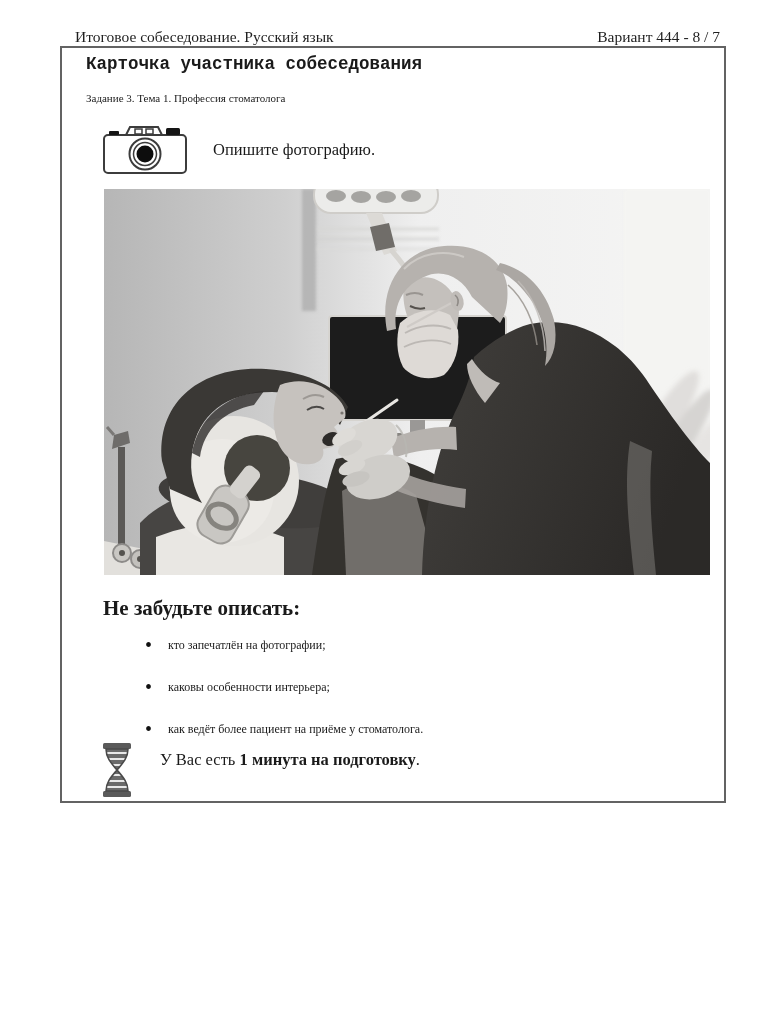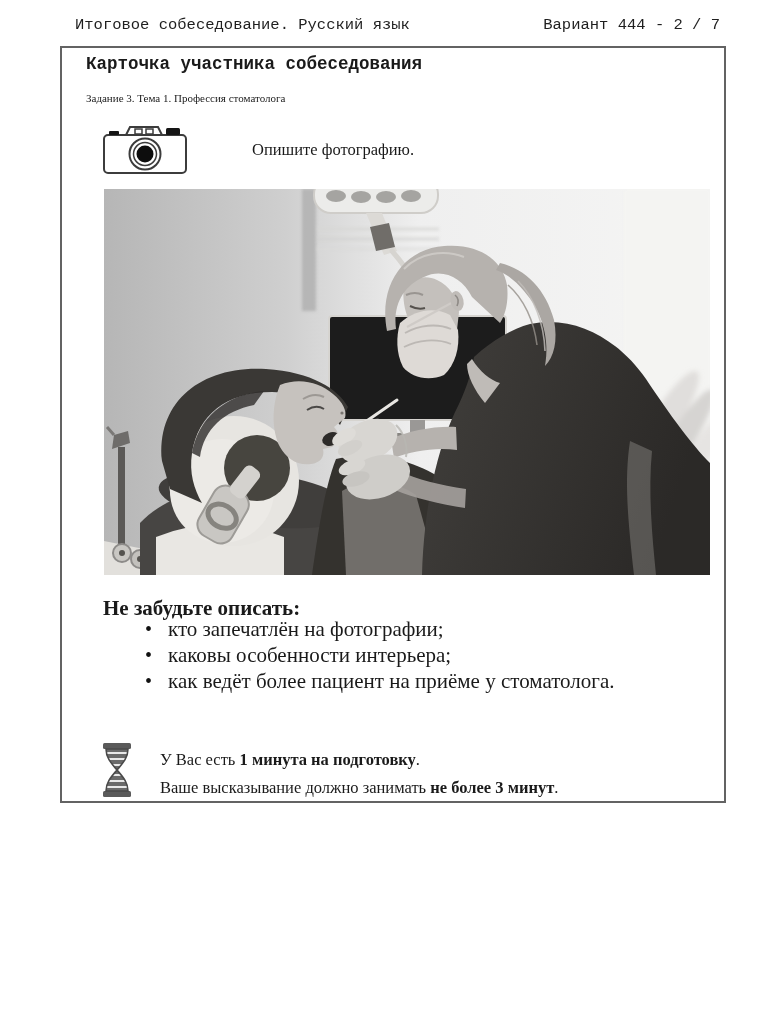--- a/index.html
+++ b/index.html
@@ -4,56 +4,56 @@
 <style>
   html,body{margin:0;padding:0;}
   body{
     width:782px;height:1025px;position:relative;background:#ffffff;
     font-family:"Liberation Serif",serif;color:#1a1a1a;
     -webkit-font-smoothing:antialiased;overflow:hidden;
   }
   .page{position:absolute;left:0;top:0;width:782px;height:1025px;}
 
   
-  .hdr{position:absolute;top:16px;font-family:Liberation Mono, monospace;
+  .hdr{position:absolute;top:28px;font-family:Liberation Serif, serif;
        font-size:15.5px;color:#1f1f1f;white-space:nowrap;}
   .hdr-left{left:75px;}
   .hdr-right{right:62px;}
 
   
   .card{position:absolute;left:60px;top:46px;width:666px;height:757px;
         border:2px solid #636363;box-sizing:border-box;background:#ffffff;}
 
   .card-title{position:absolute;left:24px;top:6px;font-size:17.5px;font-weight:bold;font-family:Liberation Mono, monospace;}
   .task-line{position:absolute;left:24px;top:44px;font-size:11px;}
 
   .camera-wrap{position:absolute;left:40px;top:76px;width:86px;height:52px;}
-  .photo-instruction{position:absolute;left:151px;top:92px;font-size:16.5px;margin-left:39px;}
+  .photo-instruction{position:absolute;left:151px;top:92px;font-size:16.5px;}
 
   .photo{position:absolute;left:42px;top:141px;width:606px;height:386px;
          background:#cccccc;overflow:hidden;}
   .photo svg{display:block;width:606px;height:386px;}
 
   .checklist-heading{position:absolute;left:41px;top:548px;font-size:21px;font-weight:bold;}
   .checklist{position:absolute;left:41px;top:568px;margin:0;padding:0;list-style:none;width:560px;}
-  .checklist li{position:relative;padding-left:65px;font-size:21px;line-height:26px;}
+  .checklist li{position:relative;padding-left:65px;font-size:12px;line-height:26px;margin-top:16px;}
   .checklist li::before{content:"\2022";position:absolute;left:42px;top:0;
         font-size:20px;line-height:26px;color:#111;}
 
   .timer-icon-wrap{position:absolute;left:38px;top:694px;width:34px;height:56px;}
   .timer-text{position:absolute;left:98px;top:698px;font-size:16.5px;line-height:28px;width:540px;}
   .b{font-weight:bold;}
 </style>
 </head>
 <body>
 
 <div class="page">
 
   <div class="hdr hdr-left">Итоговое собеседование. Русский язык</div>
-  <div class="hdr hdr-right">Вариант 444 - 2 / 7</div>
+  <div class="hdr hdr-right">Вариант 444 - 8 / 7</div>
 
   <div class="card">
 
     <div class="card-title">Карточка участника собеседования</div>
 
     <div class="task-line">Задание 3. Тема 1. Профессия стоматолога</div>
 
     <div class="camera-wrap">
       <svg viewBox="0 0 86 52" xmlns="http://www.w3.org/2000/svg">
         <rect x="2" y="11" width="82" height="38" rx="4" fill="#ffffff" stroke="#3c3c3c" stroke-width="2"></rect>
@@ -248,17 +248,16 @@
           <line x1="6" y1="39" x2="28" y2="39"></line>
           <line x1="4" y1="45" x2="30" y2="45"></line>
         </g>
         <path d="M6 7 L28 7 C28 16 22 22 17 28 C22 34 28 40 28 49 L6 49
                  C6 40 12 34 17 28 C12 22 6 16 6 7 Z" fill="none" stroke="#4a4a4a" stroke-width="1.6"></path>
       </svg>
     </div>
 
     <div class="timer-text">
       <div><span>У Вас есть </span><span class="b">1 минута на подготовку</span><span>.</span></div>
-      <div><span>Ваше высказывание должно занимать </span><span class="b">не более 3 минут</span><span>.</span></div>
     </div>
 
   </div>
 </div>
 
 </body></html>

